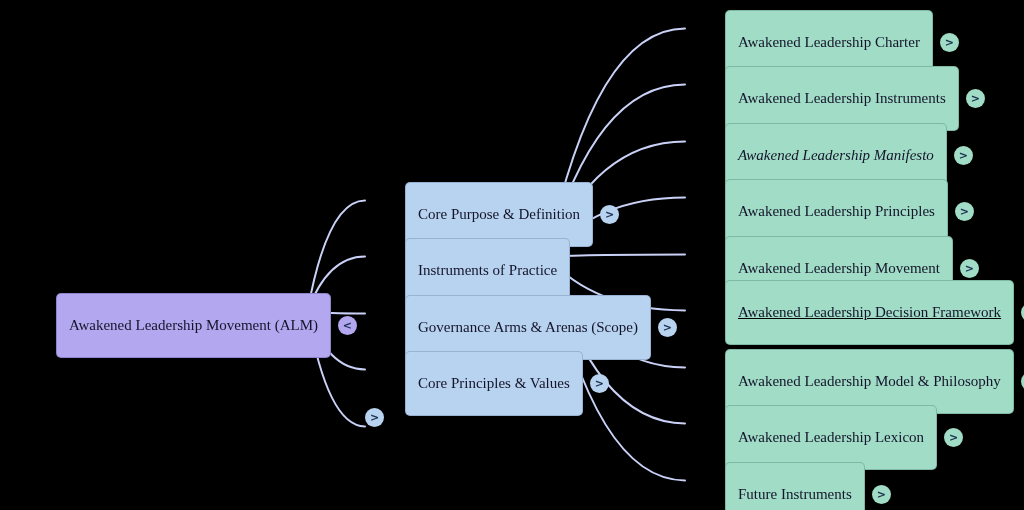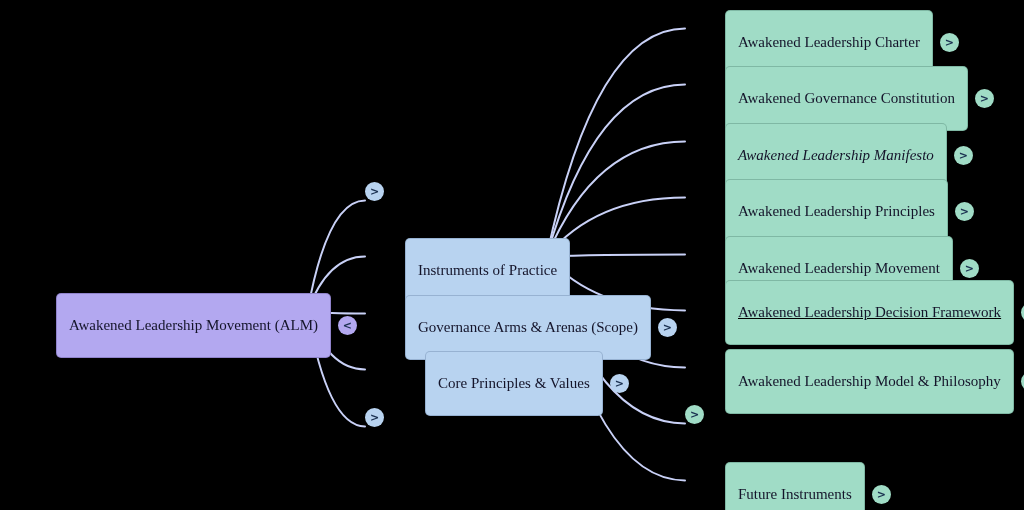--- a/index.html
+++ b/index.html
@@ -73,43 +73,44 @@
       <path d="M 546.6 256.4 Q 595.1 310.4 685.0 310.4" fill="none" stroke="#c9d1f7" stroke-width="2" stroke-linecap="round"></path>
       <path d="M 546.6 256.4 Q 595.1 367.4 685.0 367.4" fill="none" stroke="#c9d1f7" stroke-width="2" stroke-linecap="round"></path>
       <path d="M 546.6 256.4 Q 595.1 423.4 685.0 423.4" fill="none" stroke="#c9d1f7" stroke-width="2" stroke-linecap="round"></path>
       <path d="M 546.6 256.4 Q 595.1 480.4 685.0 480.4" fill="none" stroke="#c9d1f7" stroke-width="2" stroke-linecap="round"></path>
     </svg>
 <div class="node-wrap" style="left: 16px; top: 293px;">
       <div class="node root">Awakened Leadership Movement (ALM)</div>
       <div class="toggle root">&lt;</div>
     </div>
     <div class="node-wrap" style="left: 365px; top: 182px;">
+      <div class="node branch">Core Purpose &amp; Definition</div>
       <div class="toggle branch">&gt;</div>
     </div>
     <div class="node-wrap" style="left: 365px; top: 238px; flex-direction: column;">
       <div class="node branch">Instruments of Practice</div>
       <div class="toggle branch">&lt;</div>
     </div>
     <div class="node-wrap" style="left: 365px; top: 295px; text-align: center;">
       <div class="node branch">Governance Arms &amp; Arenas (Scope)</div>
       <div class="toggle branch">&gt;</div>
     </div>
-    <div class="node-wrap" style="left: 385px; top: 351px;">
+    <div class="node-wrap" style="left: 365px; top: 351px;">
       <div class="node branch">Core Principles &amp; Values</div>
       <div class="toggle branch">&gt;</div>
     </div>
     <div class="node-wrap" style="left: 365px; top: 408px;">
       <div class="toggle branch">&gt;</div>
     </div>
     <div class="node-wrap" style="left: 685px; top: 10px;">
       <div class="node leaf">Awakened Leadership Charter</div>
       <div class="toggle leaf">&gt;</div>
     </div>
     <div class="node-wrap" style="left: 685px; top: 66px;">
-      <div class="node leaf">Awakened Governance Constitution</div>
+      <div class="node leaf">Awakened Leadership Instruments</div>
       <div class="toggle leaf">&gt;</div>
     </div>
     <div class="node-wrap" style="left: 685px; top: 123px; font-style: italic;">
       <div class="node leaf">Awakened Leadership Manifesto</div>
       <div class="toggle leaf">&gt;</div>
     </div>
     <div class="node-wrap" style="left: 685px; top: 179px;">
       <div class="node leaf">Awakened Leadership Principles</div>
       <div class="toggle leaf">&gt;</div>
     </div>
@@ -119,19 +120,20 @@
     </div>
     <div class="node-wrap" style="left: 685px; top: 280px; text-decoration: underline;">
       <div class="node leaf">Awakened Leadership Decision Framework</div>
       <div class="toggle leaf">&gt;</div>
     </div>
     <div class="node-wrap" style="left: 685px; top: 349px;">
       <div class="node leaf">Awakened Leadership Model &amp; Philosophy</div>
       <div class="toggle leaf">&gt;</div>
     </div>
     <div class="node-wrap" style="left: 685px; top: 405px;">
+      <div class="node leaf">Awakened Leadership Lexicon</div>
       <div class="toggle leaf">&gt;</div>
     </div>
     <div class="node-wrap" style="left: 685px; top: 462px;">
       <div class="node leaf">Future Instruments</div>
       <div class="toggle leaf">&gt;</div>
     </div>
   </div>
 
 </body></html>

